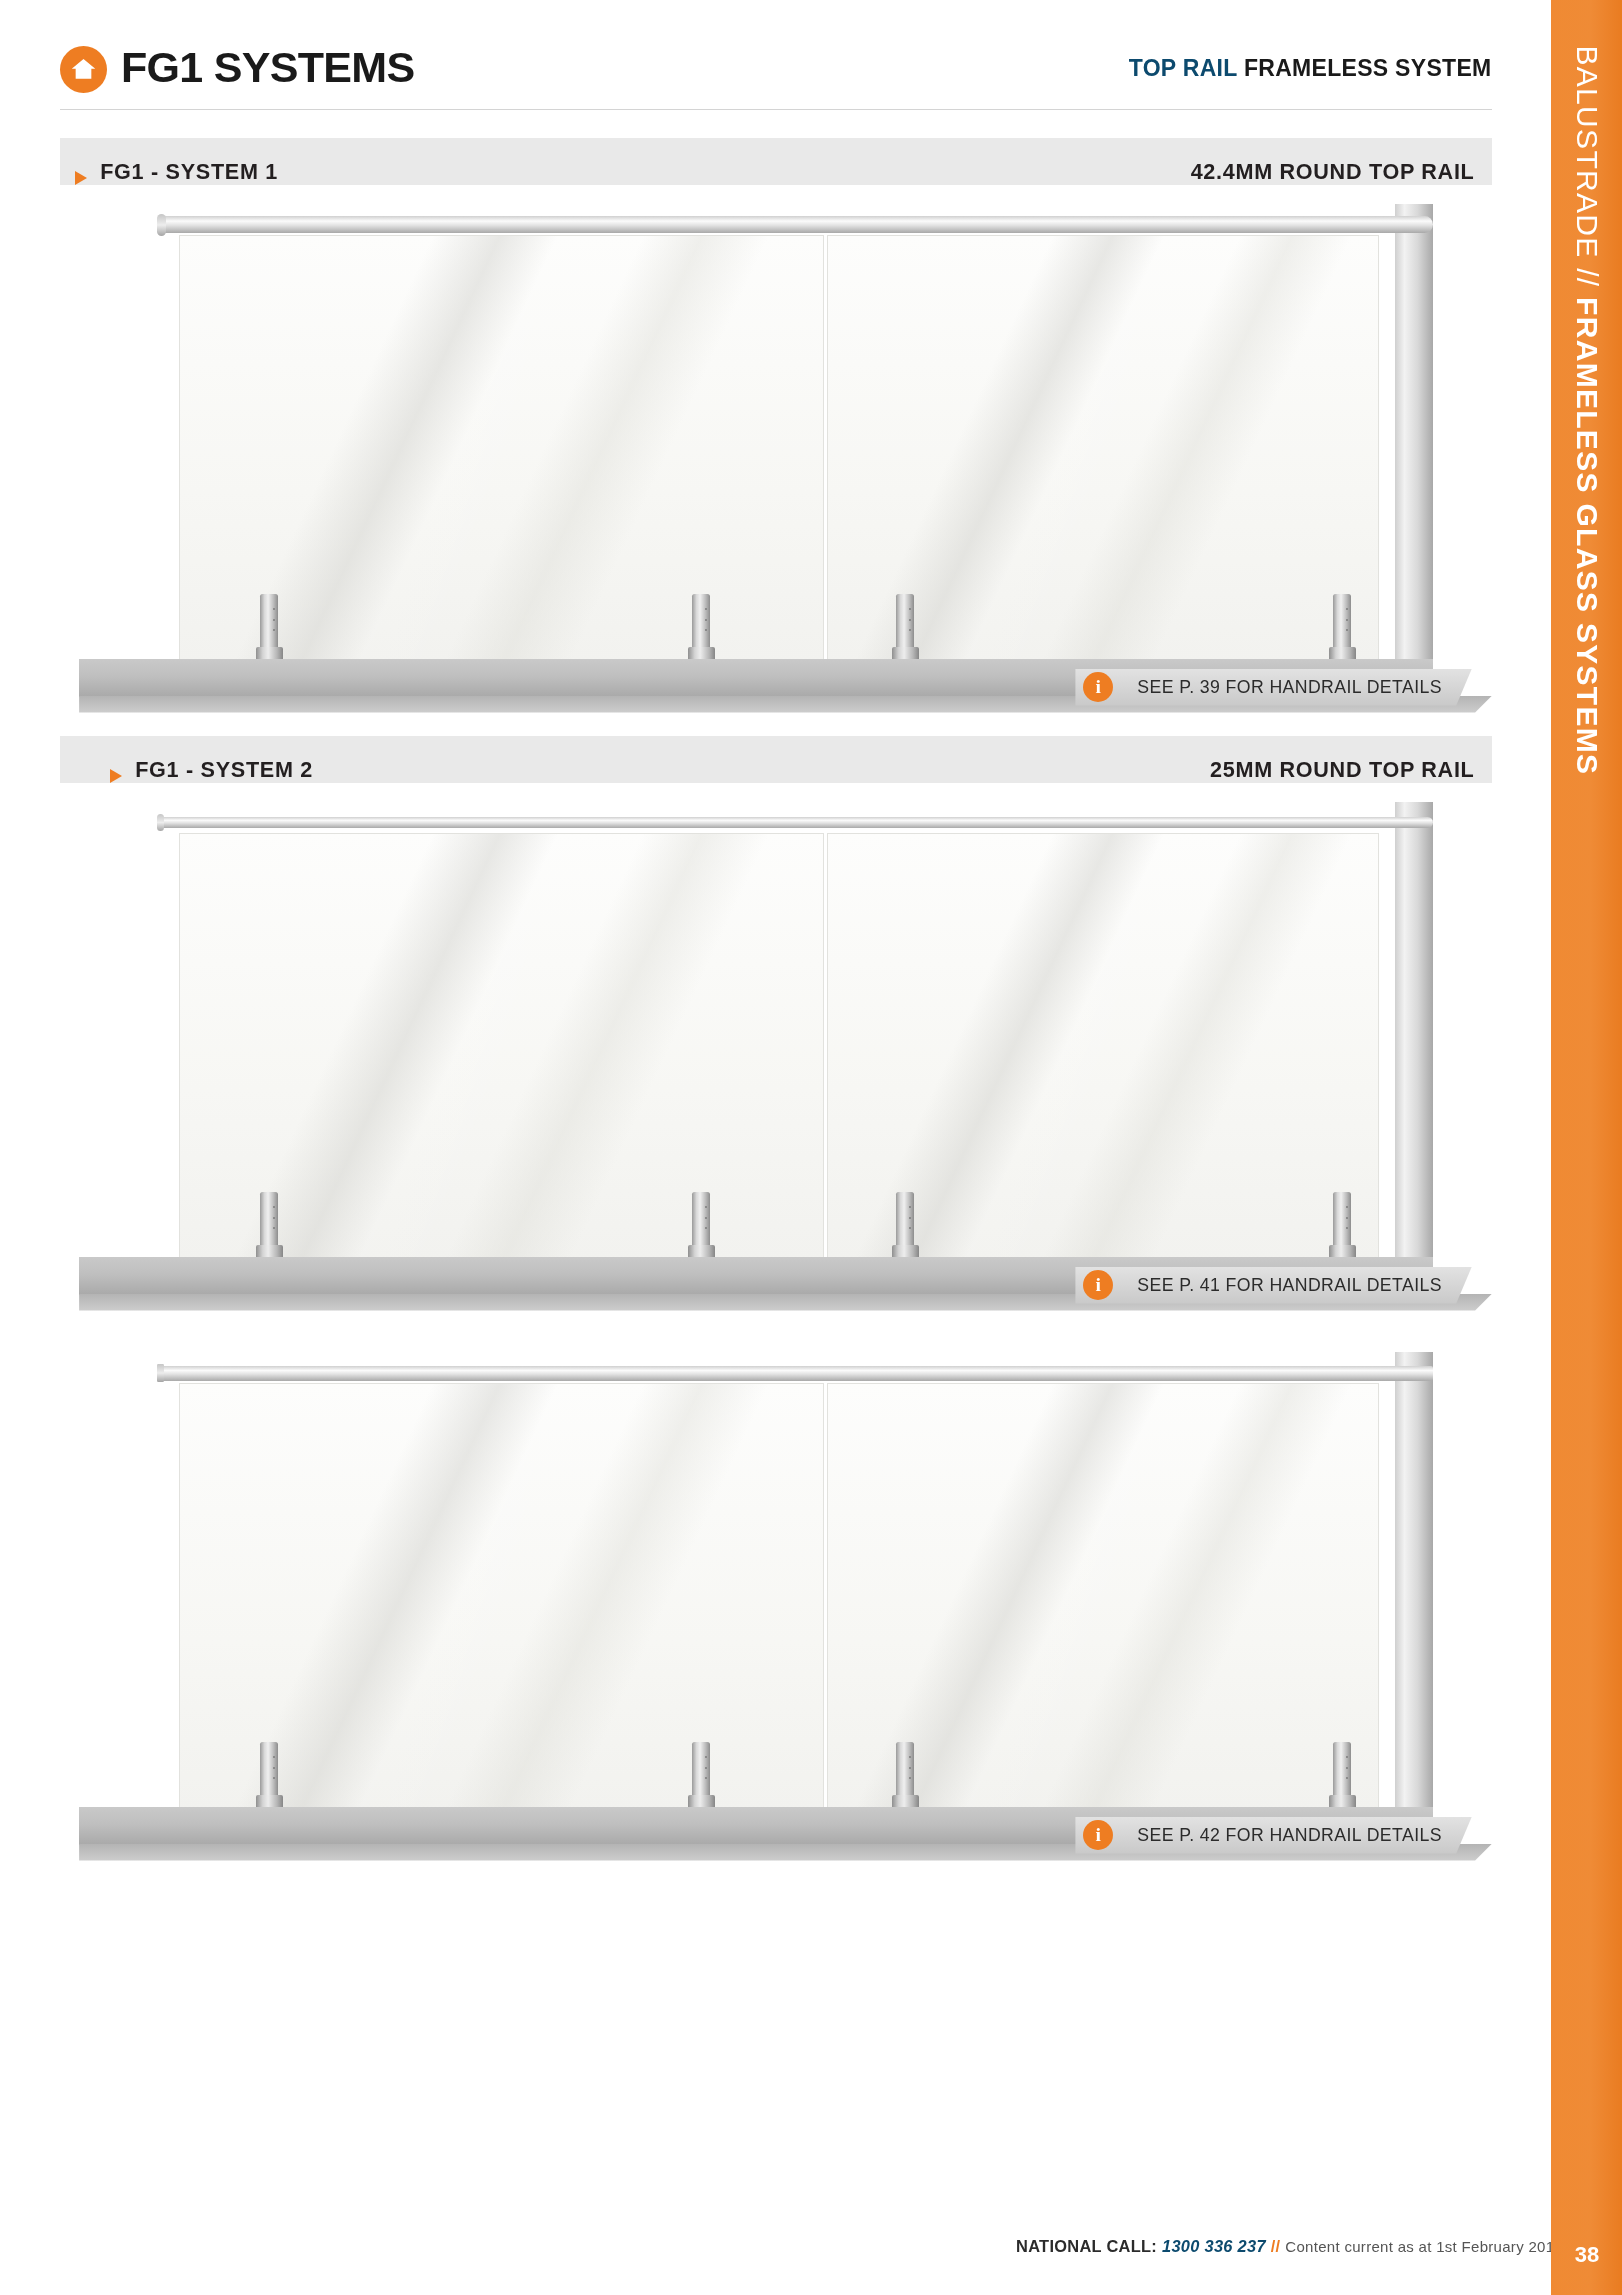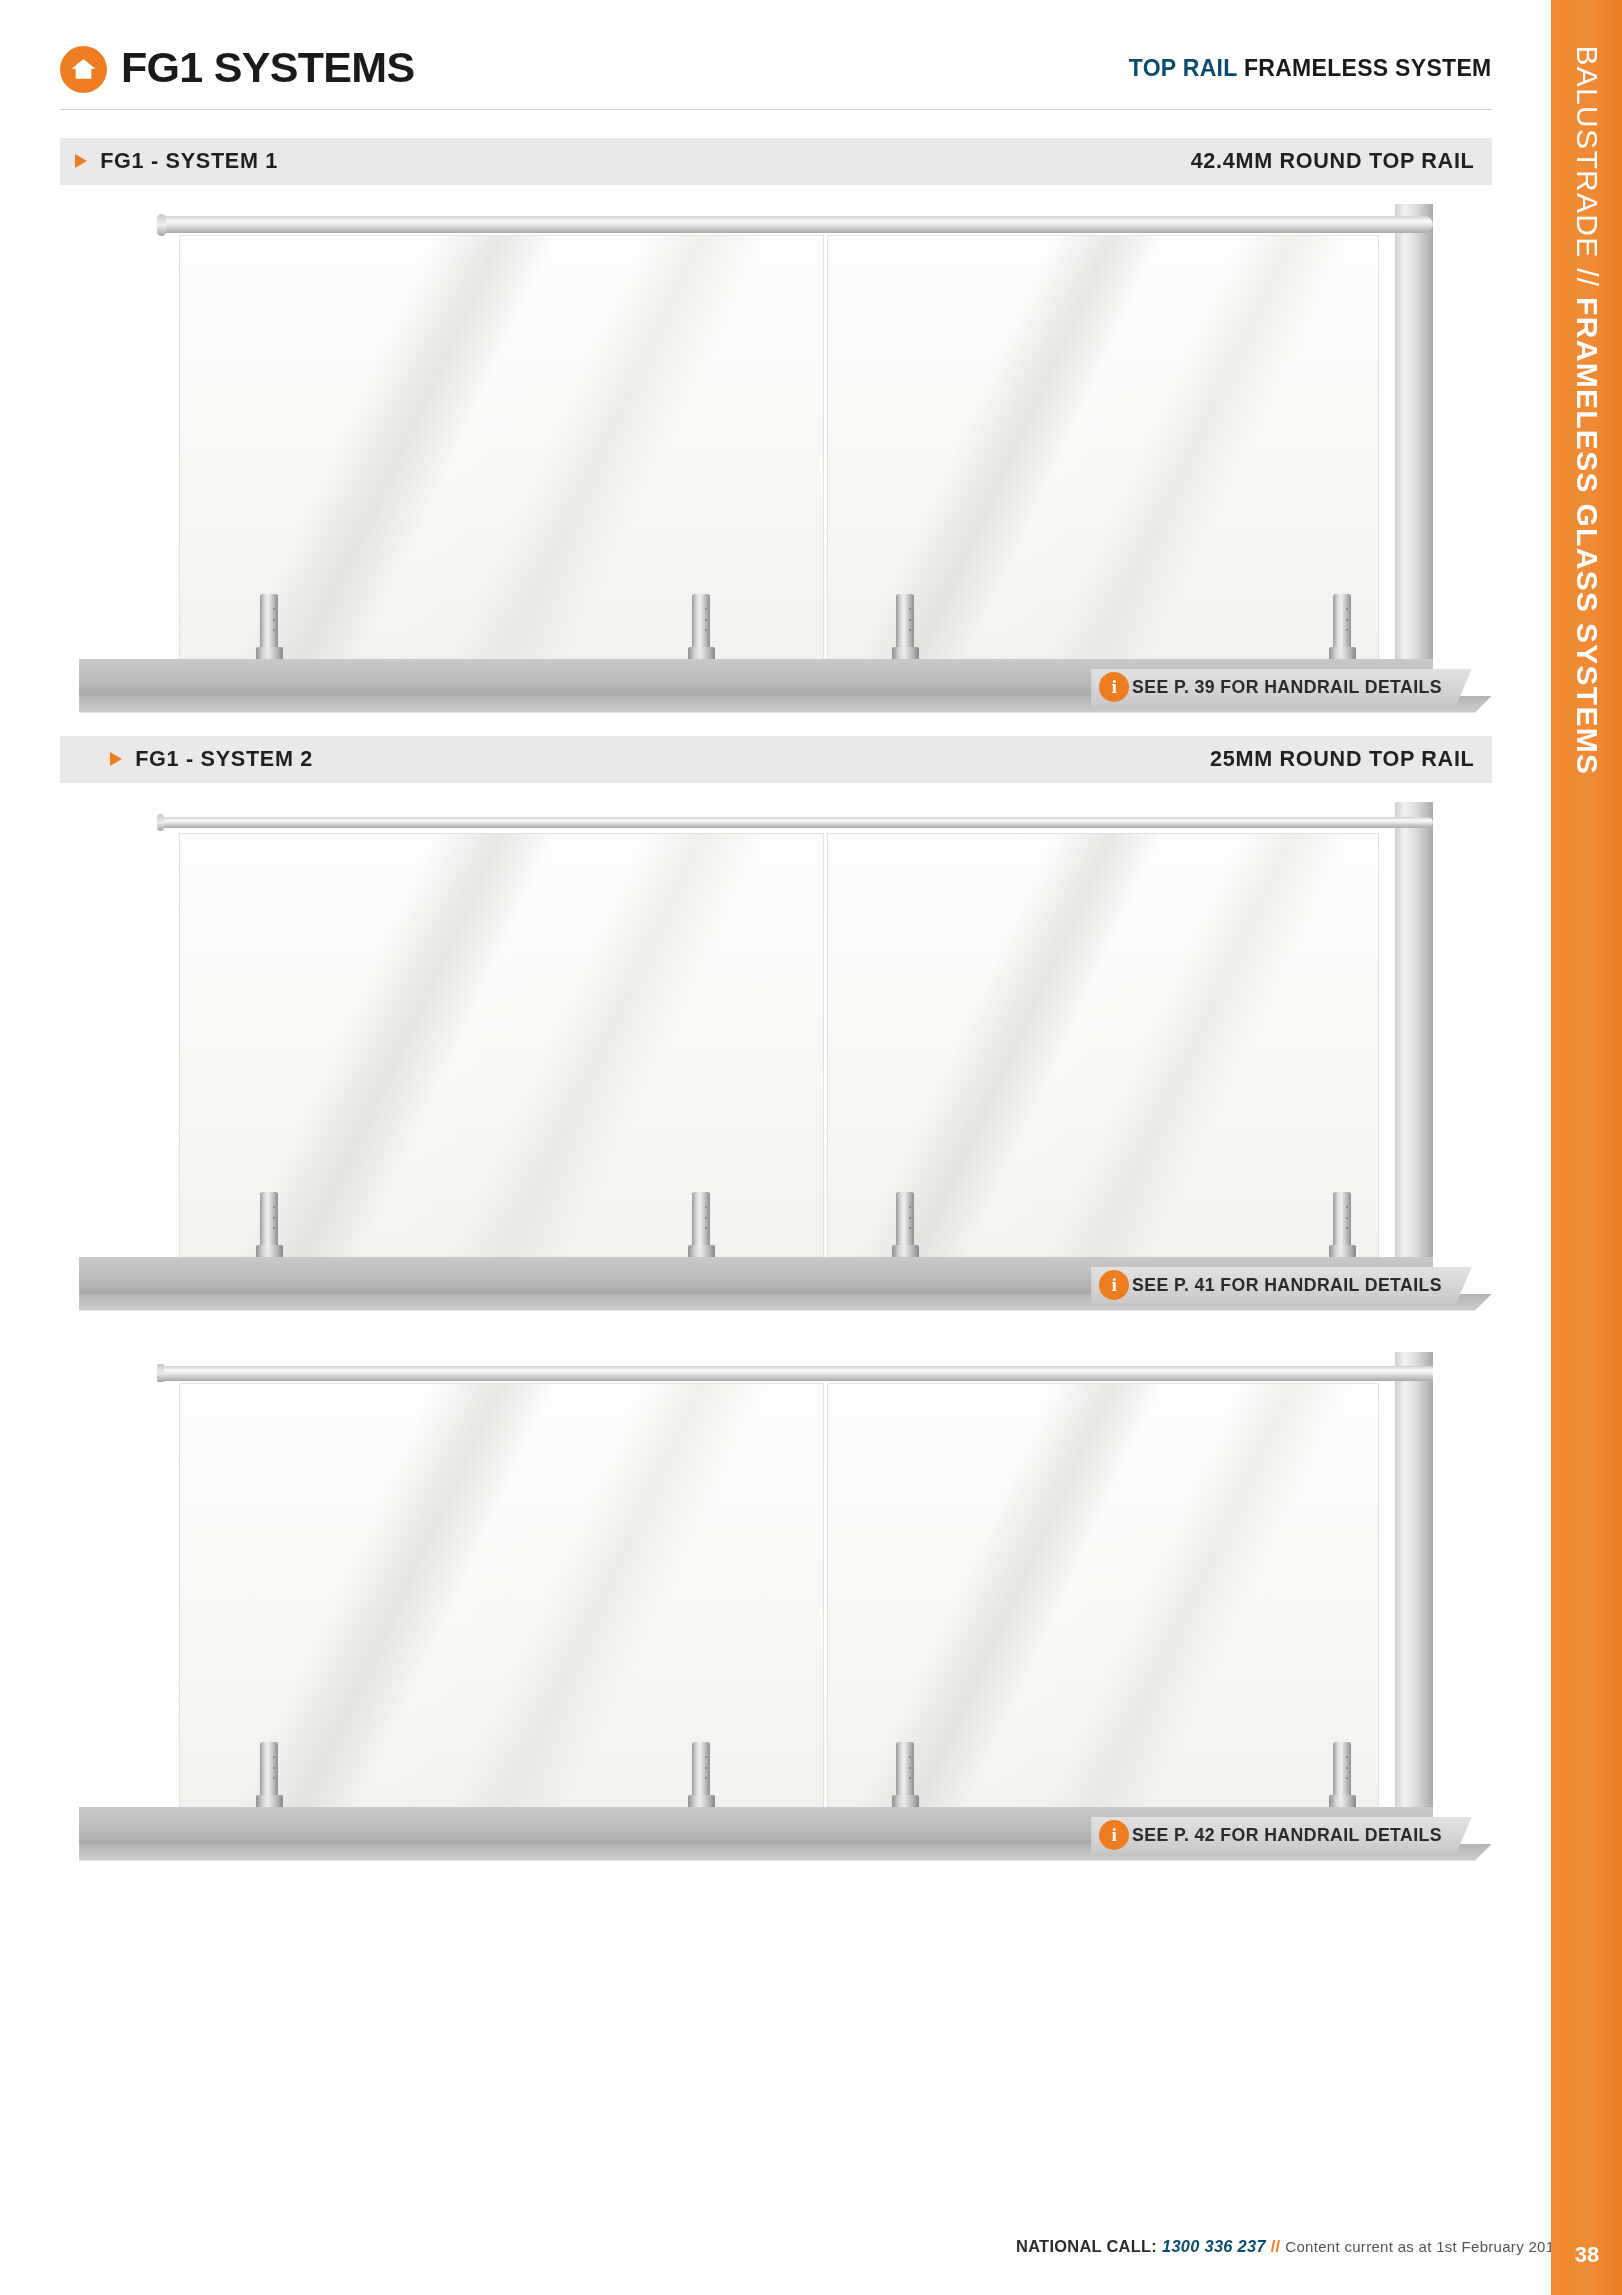--- a/index.html
+++ b/index.html
@@ -101,21 +101,21 @@
     background: #d4d4d4;
   }
 
   
   .band {
     position: relative;
     margin: 0 10.5px;
     height: 47px;
     background: #e9e9e9;
     display: flex;
-    align-items: center;
+    align-items: flex-end;
   }
   .band .arrow {
     width: 0; height: 0;
     border-left: 12.4px solid #ee7d22;
     border-top: 7.9px solid transparent;
     border-bottom: 7.9px solid transparent;
     margin-left: 15.7px;
     margin-right: 13px;
   }
   .band .band-label {
@@ -263,23 +263,23 @@
     background: #ee7d22;
     color: #fff;
     font-size: 19.6px;
     font-weight: bold;
     display: flex;
     align-items: center;
     justify-content: center;
     font-family: "Liberation Serif", serif;
   }
   .callout-text {
-    margin-left: 3px;
+    margin-left: 24px;
     font-size: 17.7px;
-    font-weight: bold;
+    font-weight: normal;
     letter-spacing: 0.4px;
     color: #2b2b2b;
     white-space: nowrap;
   }
 
   
   .footer {
     position: absolute;
     left: 0;
     right: 0;

